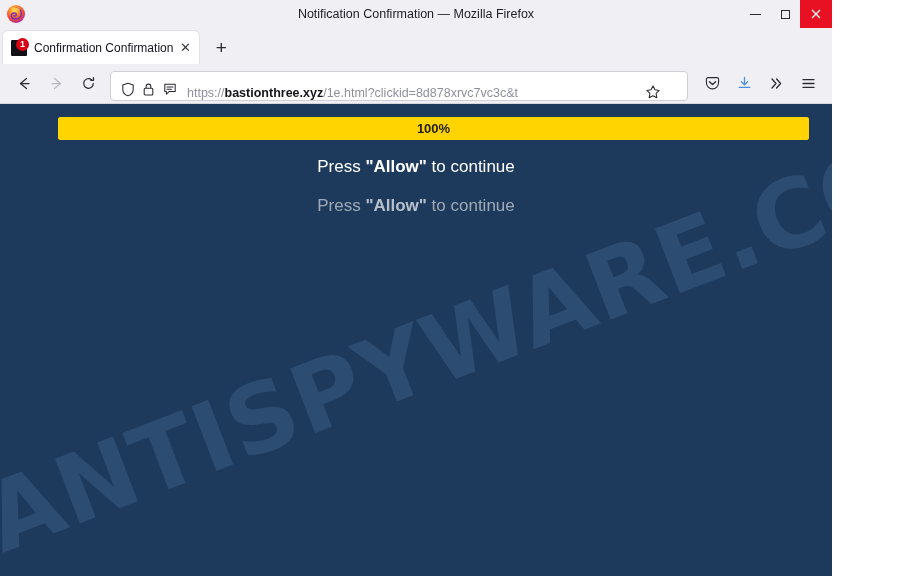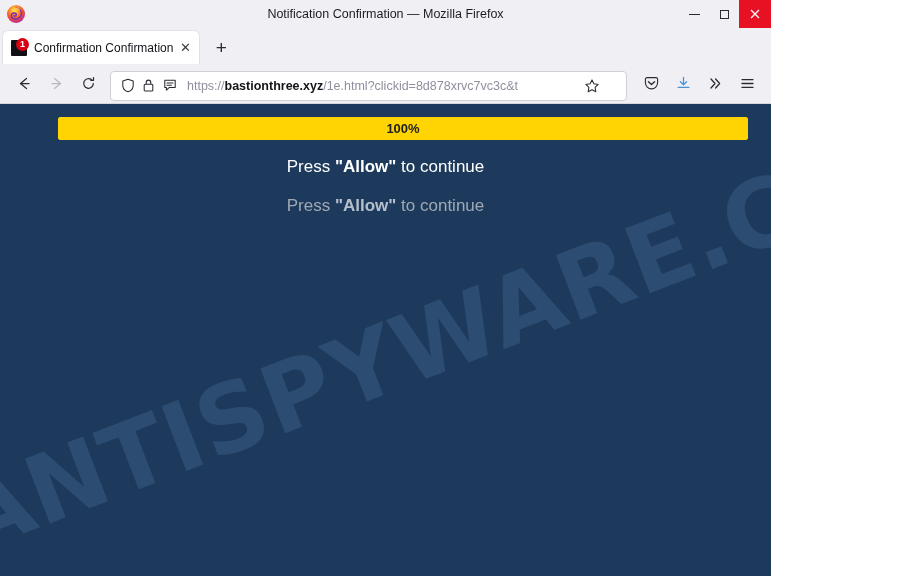--- a/index.html
+++ b/index.html
@@ -8,21 +8,21 @@
   }
   body {
     width: 910px;
     height: 576px;
     overflow: hidden;
     font-family: "Liberation Sans", sans-serif;
     background: #ffffff;
   }
 
   #browser-window {
-    width: 771px;
+    width: 832px;
     height: 576px;
     position: relative;
     display: flex;
     flex-direction: column;
     background: #3b82f6;
     box-sizing: border-box;
   }
 
   
   .titlebar {
@@ -181,21 +181,21 @@
   }
 
   .urlbar {
     flex: 1 1 auto;
     height: 30px;
     margin: 4px 8px 0 6px;
     background: #ffffff;
     border: 1px solid #cfcfd8;
     border-radius: 4px;
     display: flex;
-    align-items: center;
+    align-items: flex-end;
     padding: 0 24px 0 7px;
     box-sizing: border-box;
     min-width: 0;
   }
   .urlbar-icon {
     width: 19px;
     height: 20px;
     flex: 0 0 auto;
     display: flex;
     align-items: center;

